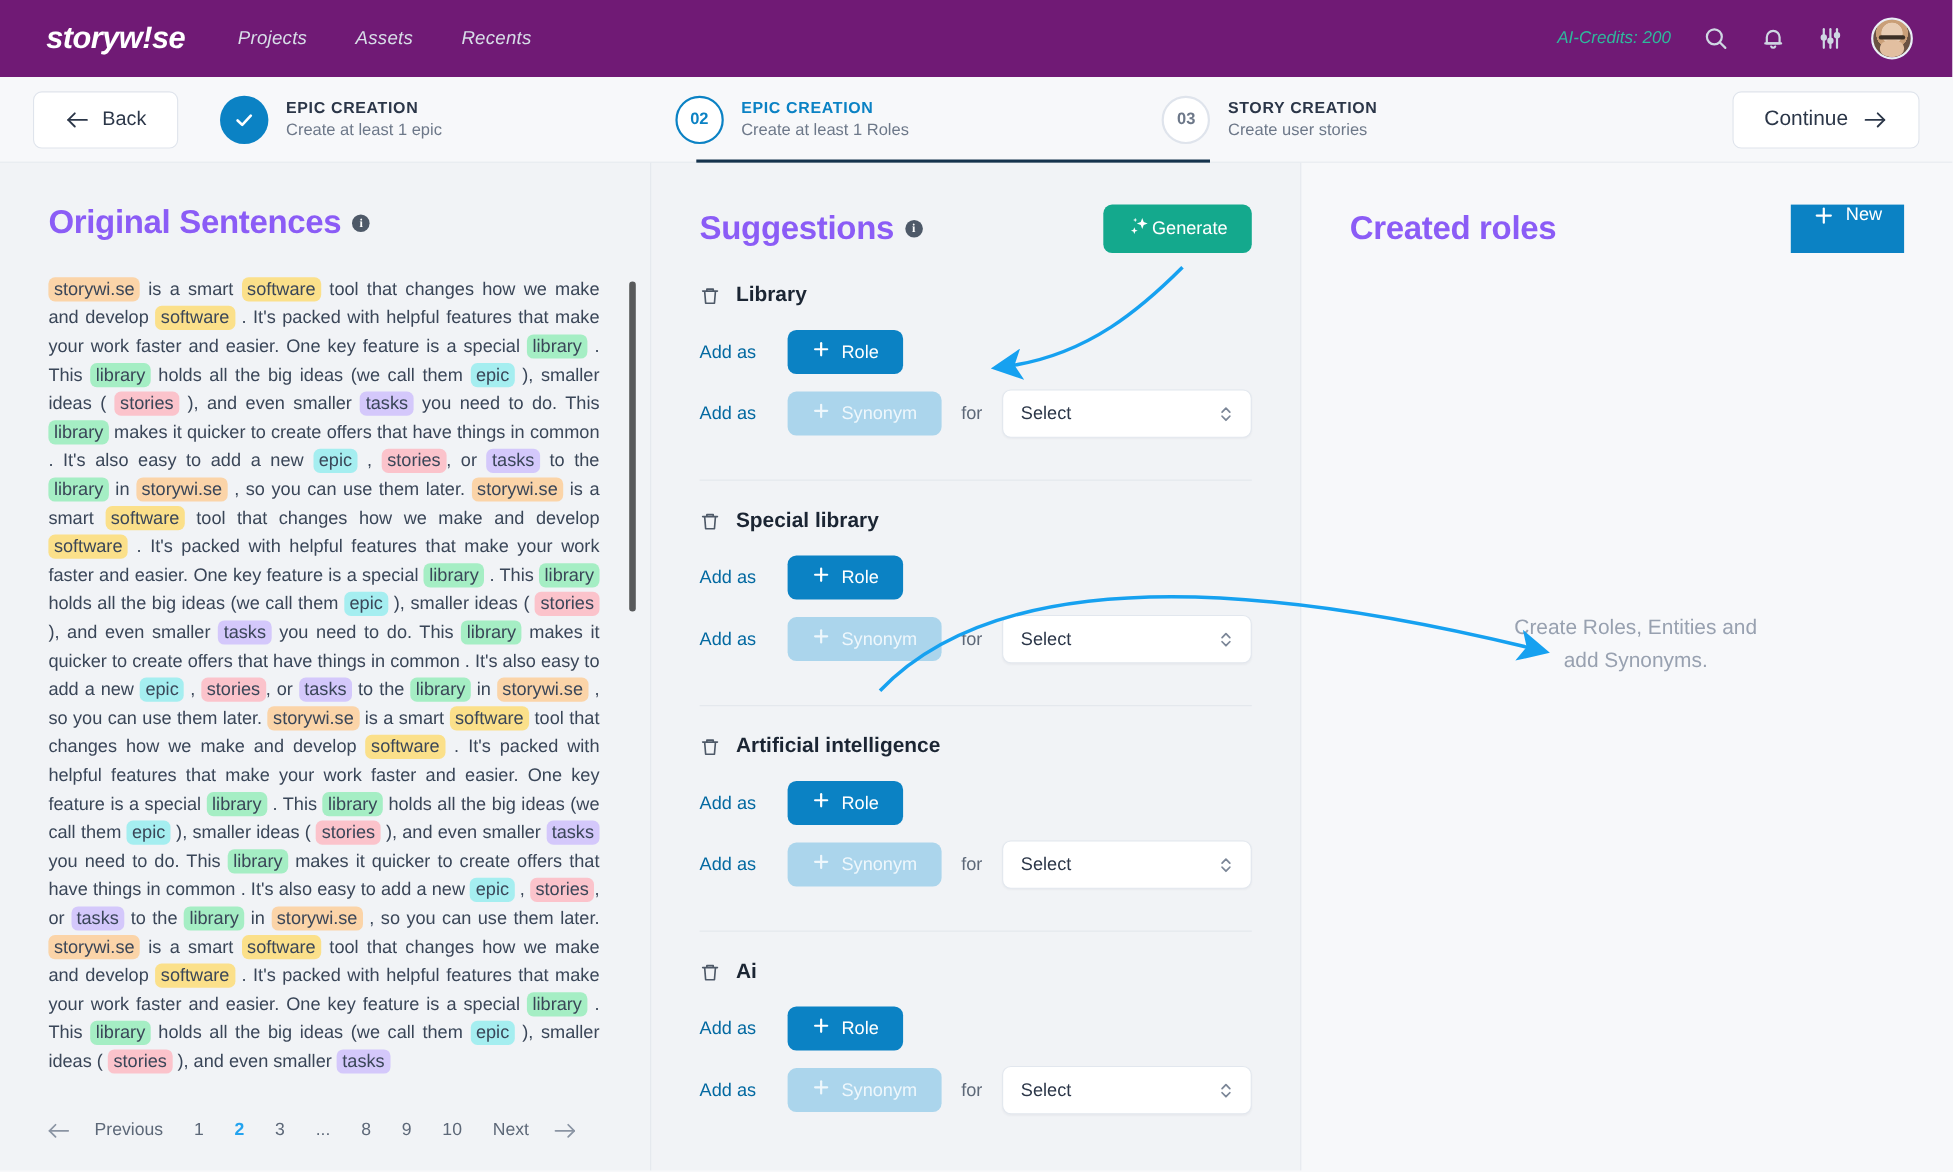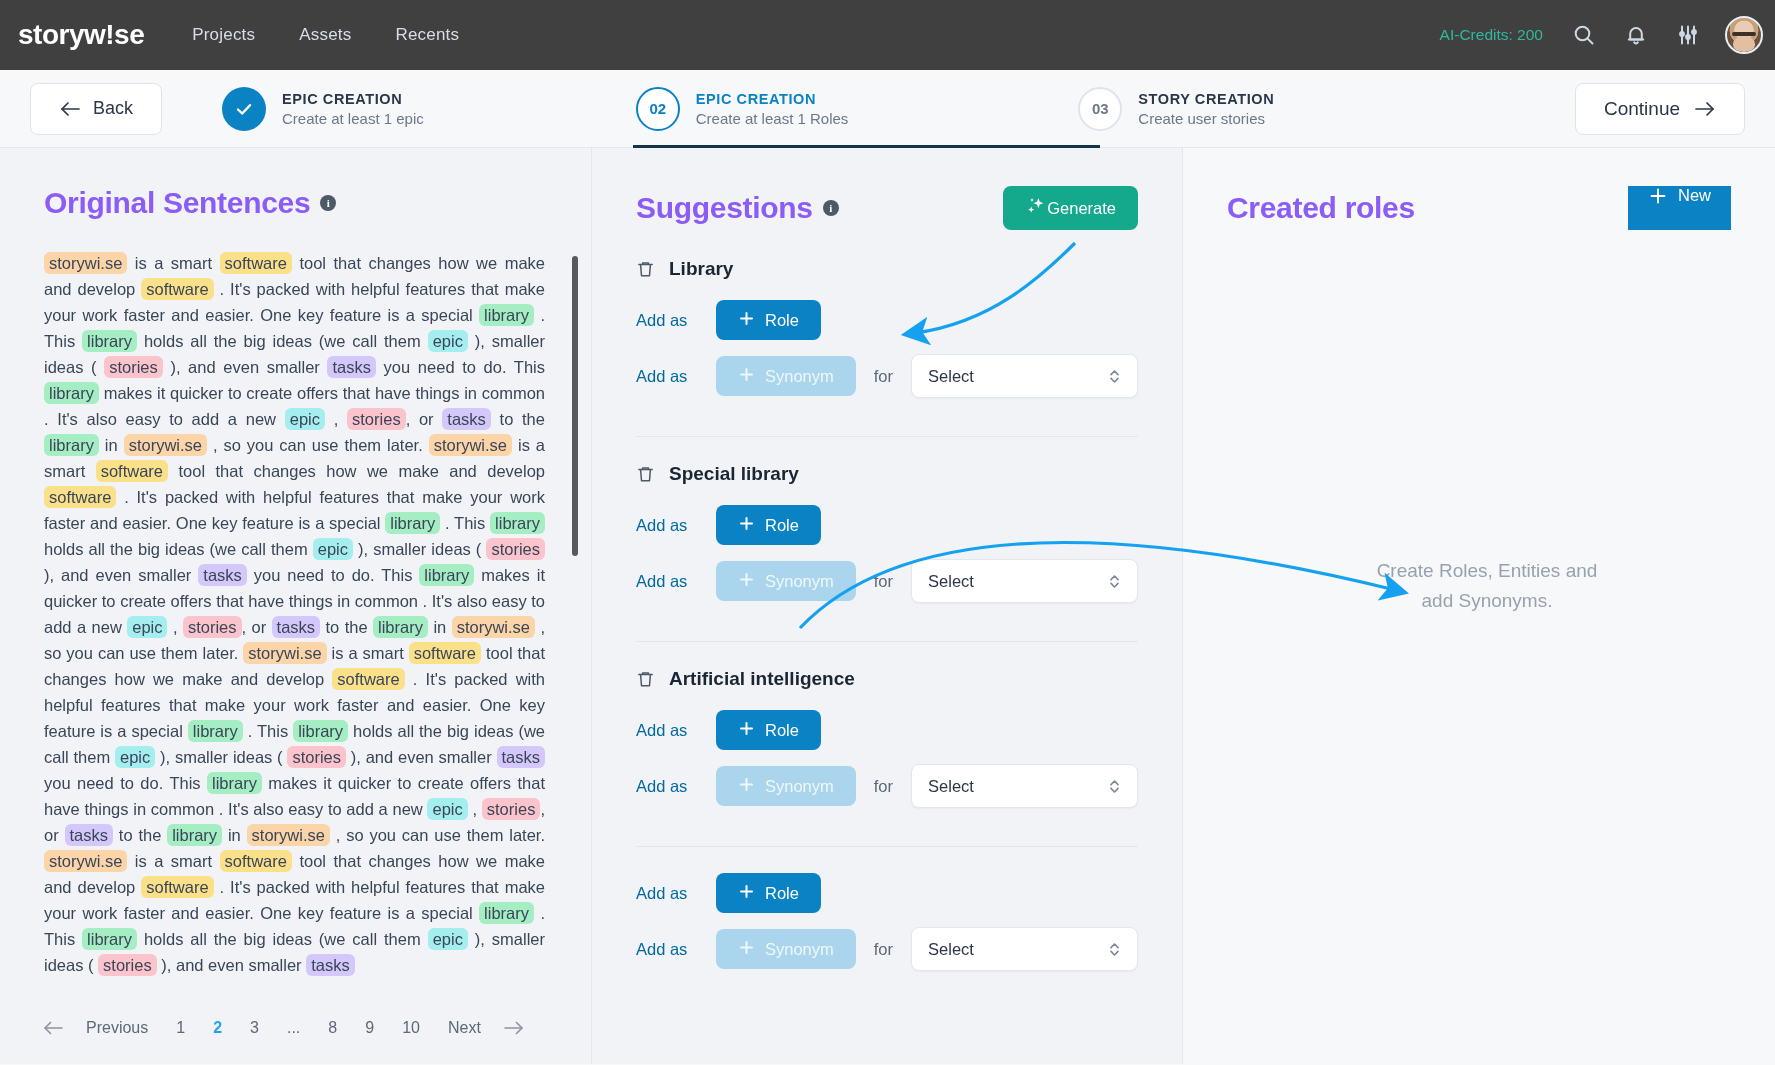--- a/index.html
+++ b/index.html
@@ -5,23 +5,23 @@
   * { box-sizing: border-box; margin: 0; padding: 0; }
   html, body {
     width: 1775px; height: 1065px;
     font-family: "Liberation Sans", sans-serif;
     background: #f7f8fa;
     overflow: hidden;
   }
 
   
   .topnav {
-    height: 70px; background: #404040;
-    display: flex; align-items: center; padding: 0 12px;
-    position: relative; z-index: 20;
+    height: 70px; background: #701a75;
+    display: flex; align-items: center; padding: 0 36px;
+    position: relative; z-index: 20; font-style: italic;
   }
   .logo {
     color: #ffffff; font-size: 28px; font-weight: 700;
     letter-spacing: -0.5px; margin-left: 6px; margin-right: 48px;
   }
   .navlink {
     color: #d8dee8; font-size: 17px; margin-right: 44px;
     cursor: pointer; letter-spacing: .2px;
   }
   .nav-spacer { flex: 1; }
@@ -39,21 +39,21 @@
     width: 22px; height: 16px; border-radius: 50% 50% 46% 46%; background: #e2bfa0;
   }
   .avatar::after {
     content: ""; position: absolute; left: 50%; top: 42%; transform: translateX(-50%);
     width: 24px; height: 4px; background: #3c3026; border-radius: 2px;
   }
 
   
   .stepbar {
     height: 78px; background: #f7f8fa; border-bottom: 1px solid #e4e8ee;
-    display: flex; align-items: center; padding: 0 30px; position: relative; gap: 22px;
+    display: flex; align-items: center; padding: 0 30px; position: relative;
   }
   .back-btn {
     width: 132px; height: 52px; background: #ffffff;
     border: 1px solid #dfe4ec; border-radius: 8px;
     display: flex; align-items: center; justify-content: center; gap: 12px;
     font-size: 18px; color: #2b3648; cursor: pointer; flex: 0 0 auto;
   }
   .steps { display: flex; flex: 1; align-items: center; }
   .step { display: flex; align-items: center; gap: 16px; position: relative; }
   .step.s1 { margin-left: 38px; }
@@ -446,20 +446,30 @@
           <span class="chev">
             <svg width="13" height="17" viewBox="0 0 13 17" fill="none" stroke="#7b8697" stroke-width="1.6">
               <polyline points="3,6.6 6.5,3 10,6.6" stroke-linecap="round" stroke-linejoin="round"></polyline>
               <polyline points="3,10.4 6.5,14 10,10.4" stroke-linecap="round" stroke-linejoin="round"></polyline>
             </svg>
           </span>
         </div>
       </div>
     </div>
     <div class="sugg-card">
+      <div class="sugg-head">
+        <span class="trash-icon">
+          <svg width="19" height="19" viewBox="0 0 19 19" fill="none" stroke="#4e5968" stroke-width="1.5">
+            <line x1="2.8" y1="4.6" x2="16.2" y2="4.6" stroke-linecap="round"></line>
+            <path d="M6.6 4.6V2.9h5.8v1.7" stroke-linejoin="round"></path>
+            <path d="M4.6 4.6l.9 11.1h8l.9-11.1" stroke-linejoin="round"></path>
+          </svg>
+        </span>
+        <span class="sugg-name">Ai</span>
+      </div>
       <div class="sugg-row">
         <span class="addas-label">Add as</span>
         <button class="pill role">
           <span>
             <svg width="17" height="17" viewBox="0 0 17 17" fill="none" stroke="#fff" stroke-width="2">
               <line x1="8.5" y1="3" x2="8.5" y2="14" stroke-linecap="round"></line>
               <line x1="3" y1="8.5" x2="14" y2="8.5" stroke-linecap="round"></line>
             </svg>
           </span>
           <span>Role</span>

